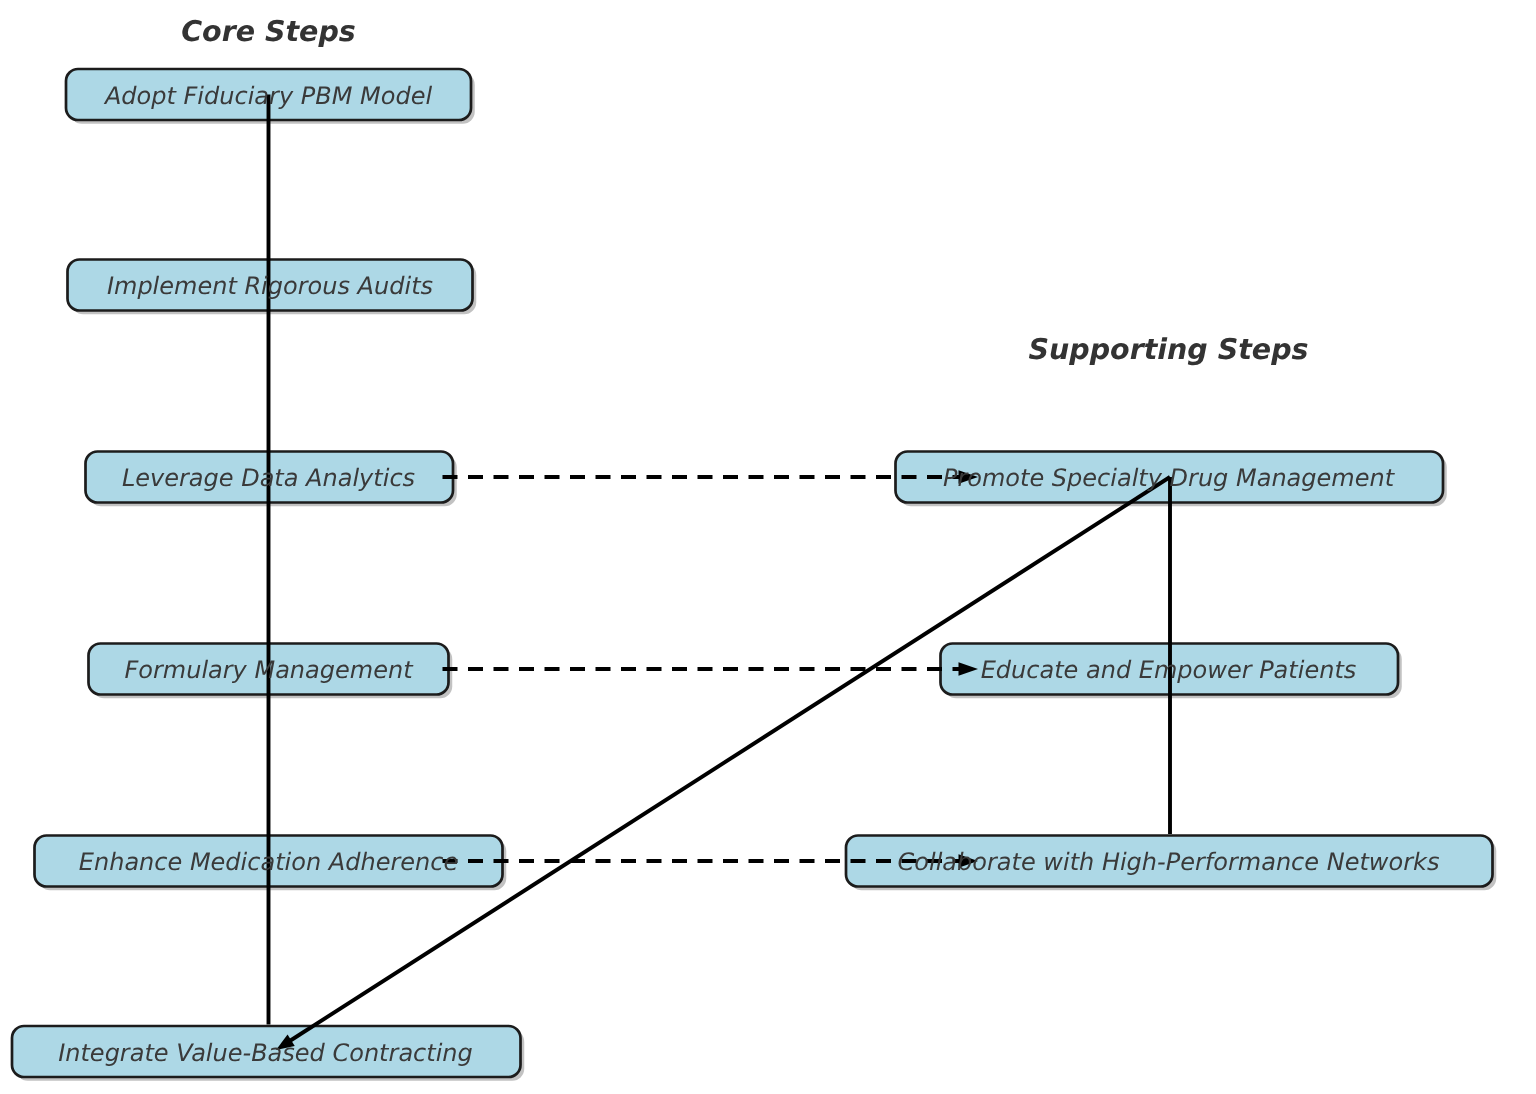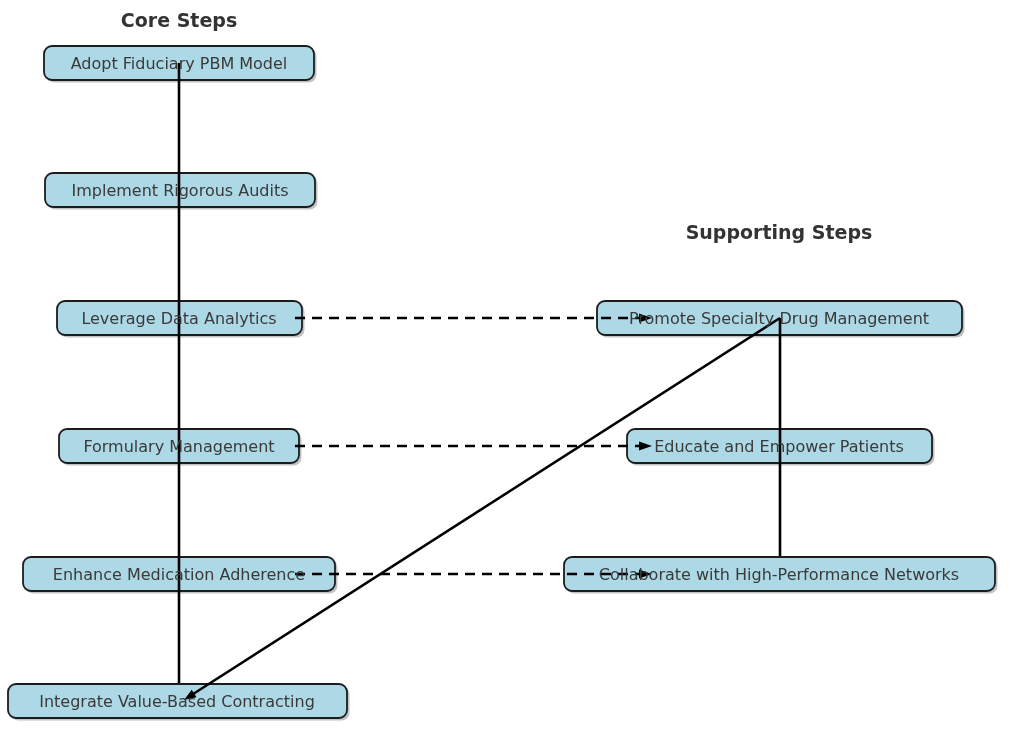--- a/index.html
+++ b/index.html
@@ -5,21 +5,21 @@
   :root{
     --node-fill:#add8e6;
     --node-border:#1c1c1c;
     --node-text:#3a3a3a;
     --title-text:#333333;
     --edge:#000000;
     --background:#ffffff;
   }
   html,body{margin:0;padding:0;}
   body{background:var(--background);font-family:"DejaVu Sans","Liberation Sans",sans-serif;}
-  .canvas{position:relative;width:1024px;height:729px;background:var(--background);overflow:hidden;}
+  .canvas{position:relative;width:1024px;height:729px;background:var(--background);overflow:hidden;font-style:italic;}
   svg{display:block;}
   .shadow{fill:#8f8f8f;opacity:.55;}
   .nodebox{fill:var(--node-fill);stroke:var(--node-border);stroke-width:1.8;}
   .edge{stroke:var(--edge);stroke-width:2.6;fill:none;}
   .edge.dashed{stroke-dasharray:10 7;}
   .arrowhead{fill:var(--edge);stroke:none;}
   .nodelabel{font-size:16px;fill:var(--node-text);text-anchor:middle;}
   .coltitle{font-size:19px;font-weight:bold;fill:var(--title-text);text-anchor:middle;}
 </style>
 </head>

